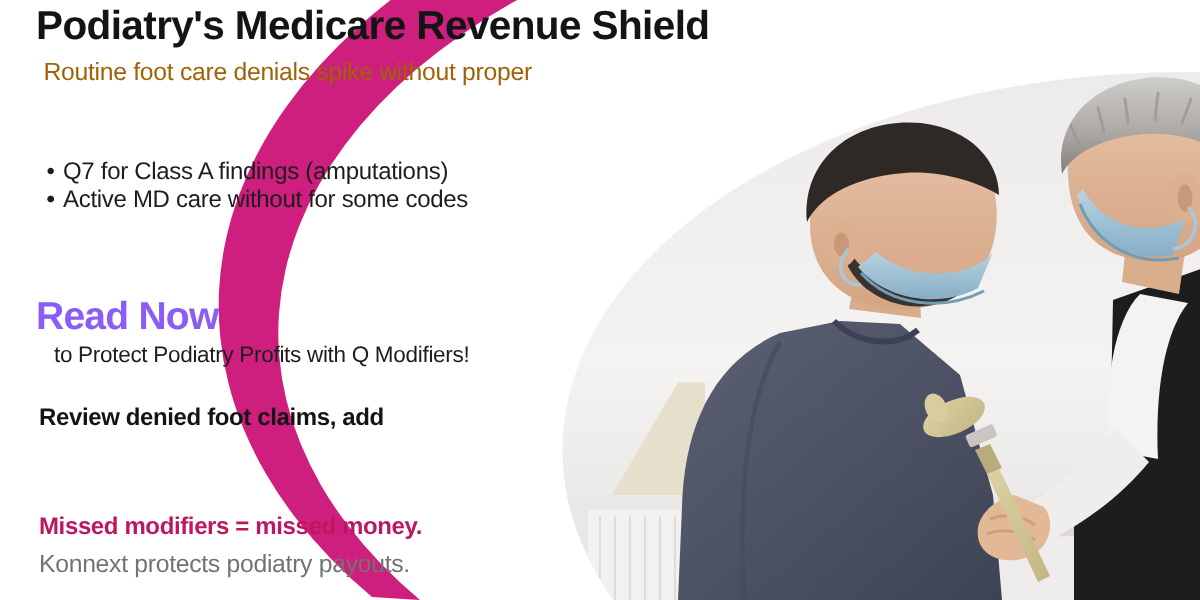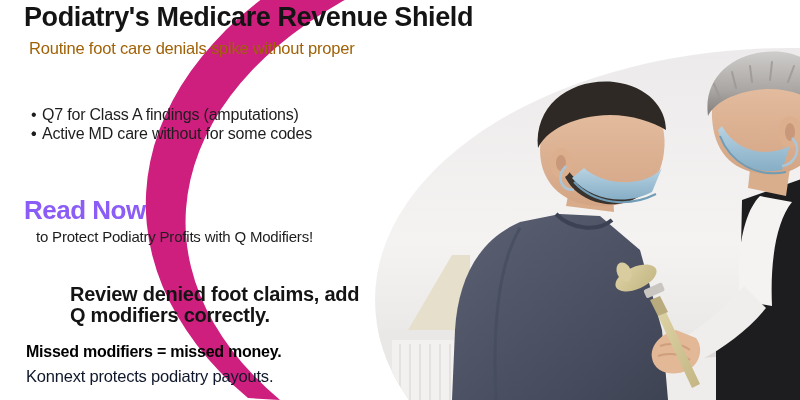--- a/index.html
+++ b/index.html
@@ -47,30 +47,30 @@
   }
   .cta-head{
     position:absolute;left:24px;top:196px;
     font-size:26px;font-weight:bold;color:#8b5cf6;letter-spacing:-0.5px;line-height:1.1;
   }
   .cta-sub{
     position:absolute;left:24px;top:228px;
     font-size:15px;color:#1d1d1d;letter-spacing:-0.2px;line-height:1.2;white-space:nowrap;margin-left:12px;
   }
   .block-a{
-    position:absolute;left:26px;top:284px;width:390px;
-    font-size:20px;font-weight:bold;color:#141414;line-height:21px;letter-spacing:-0.25px;margin-left:44px;
+    position:absolute;left:26px;top:268px;width:390px;
+    font-size:16px;font-weight:bold;color:#141414;line-height:21px;letter-spacing:-0.25px;
   }
   .block-b-strong{
     position:absolute;left:26px;top:342px;
-    font-size:16px;font-weight:bold;color:#000000;line-height:20px;letter-spacing:-0.25px;white-space:nowrap;
+    font-size:16px;font-weight:bold;color:#be185d;line-height:20px;letter-spacing:-0.25px;white-space:nowrap;
   }
   .block-b-reg{
     position:absolute;left:26px;top:366px;
-    font-size:16.5px;font-weight:normal;color:#0f172a;line-height:20px;letter-spacing:-0.2px;white-space:nowrap;
+    font-size:16.5px;font-weight:normal;color:#737373;line-height:20px;letter-spacing:-0.2px;white-space:nowrap;
   }
 </style>
 </head>
 <body>
 
 <div class="banner">
 
   <div class="visual">
     <svg class="arc-svg" viewBox="0 0 800 400" preserveAspectRatio="none">
       <defs>
@@ -272,20 +272,19 @@
         <span>Active MD care without for some codes</span>
       </li>
     </ul>
 
     <div class="cta-head">Read Now</div>
 
     <div class="cta-sub">to Protect Podiatry Profits with Q Modifiers!</div>
 
     <div class="block-a">
       <span>Review denied foot claims, add</span><br>
-      <span>Q modifiers correctly.</span>
     </div>
 
     <div class="block-b-strong">Missed modifiers = missed money.</div>
 
     <div class="block-b-reg">Konnext protects podiatry payouts.</div>
   </div>
 </div>
 
 </body></html>

